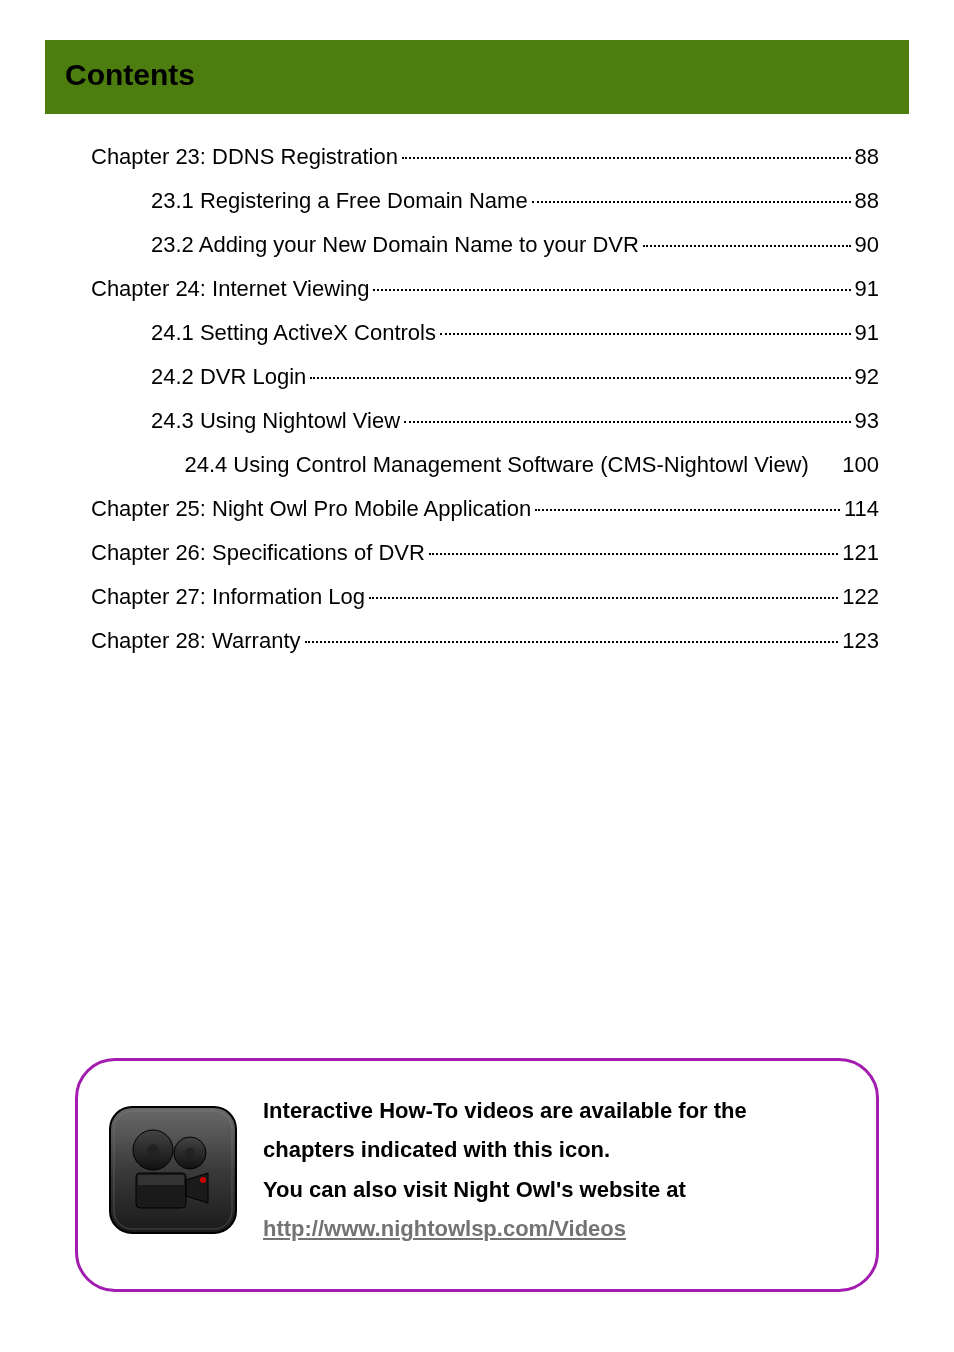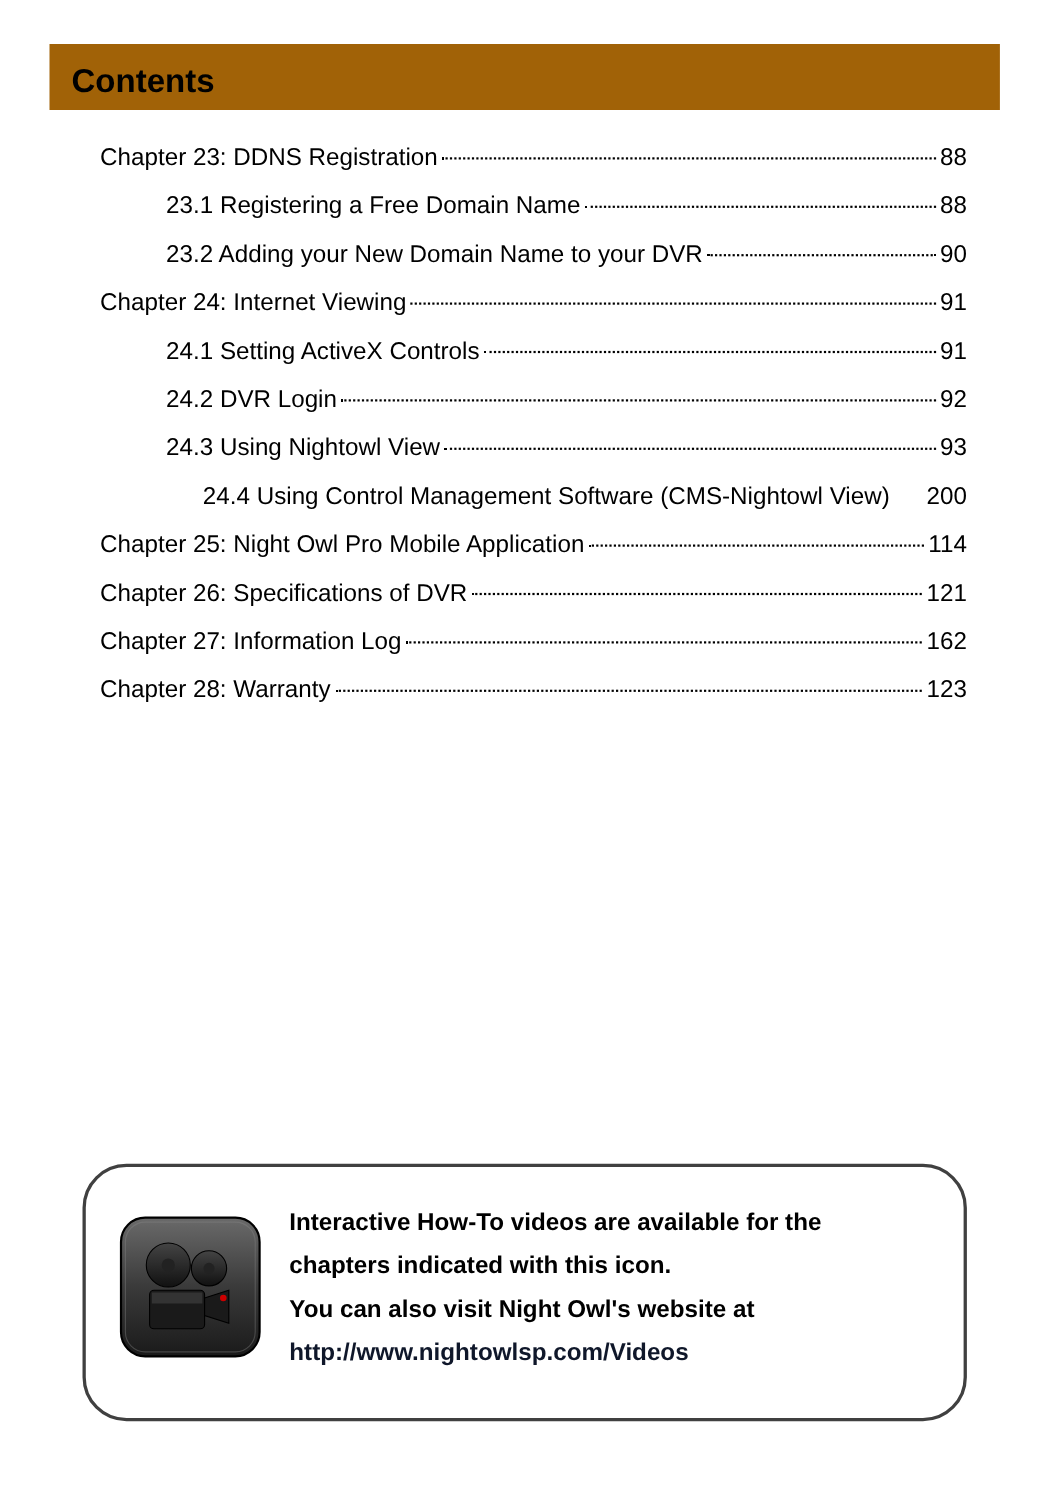--- a/index.html
+++ b/index.html
@@ -11,22 +11,22 @@
       width: 954px;
       height: 1352px;
       background: #ffffff;
       font-family: Arial, Helvetica, sans-serif;
       position: relative;
     }
     .page-container {
       padding: 40px 65px 0 65px;
     }
     .header-bar {
-      background: #a16207;
-      padding: 18px 0 8px 20px;
+      background: #4d7c0f;
+      padding: 18px 0 22px 20px;
       margin-bottom: 30px;
       margin-left: -20px;
       margin-right: -20px;
     }
     .header-title {
       font-size: 30px;
       font-weight: bold;
       color: #000;
     }
     .toc-list {
@@ -59,40 +59,41 @@
     }
     .toc-entry.no-dots .toc-label {
       flex: 1;
       text-align: center;
     }
     .callout-container {
       position: absolute;
       bottom: 60px;
       left: 75px;
       right: 75px;
-      border: 3px solid #404040;
+      border: 3px solid #a21caf;
       border-radius: 40px;
       padding: 30px 40px 40px 30px;
       display: flex;
       align-items: center;
       gap: 25px;
     }
     .callout-icon {
       width: 130px;
       height: 130px;
       flex-shrink: 0;
     }
     .callout-text {
       font-size: 22px;
       font-weight: bold;
       line-height: 1.8;
       color: #000;
     }
     .callout-link {
-      color: #0f172a;
+      color: #737373;
+      text-decoration: underline;
       margin-top: 40px;
     }
   </style>
 </head>
 <body>
 
 <div class="page-container">
   <div class="header-bar">
     <h1 class="header-title">Contents</h1>
   </div>
@@ -130,36 +131,36 @@
         <span class="toc-page">92</span>
       </div>
       <div class="toc-entry indent">
         <span class="toc-label">24.3 Using Nightowl View</span>
         <span class="toc-dots"></span>
         <span class="toc-page">93</span>
       </div>
       <div class="toc-entry indent no-dots">
         <span class="toc-label">24.4 Using Control Management Software (CMS-Nightowl View)</span>
         <span> </span>
-        <span class="toc-page">200</span>
+        <span class="toc-page">100</span>
       </div>
       <div class="toc-entry">
         <span class="toc-label">Chapter 25: Night Owl Pro Mobile Application</span>
         <span class="toc-dots"></span>
         <span class="toc-page">114</span>
       </div>
       <div class="toc-entry">
         <span class="toc-label">Chapter 26: Specifications of DVR</span>
         <span class="toc-dots"></span>
         <span class="toc-page">121</span>
       </div>
       <div class="toc-entry">
         <span class="toc-label">Chapter 27: Information Log</span>
         <span class="toc-dots"></span>
-        <span class="toc-page">162</span>
+        <span class="toc-page">122</span>
       </div>
       <div class="toc-entry">
         <span class="toc-label">Chapter 28: Warranty</span>
         <span class="toc-dots"></span>
         <span class="toc-page">123</span>
       </div>
     </div>
 </div>
 
 <div class="callout-container">

